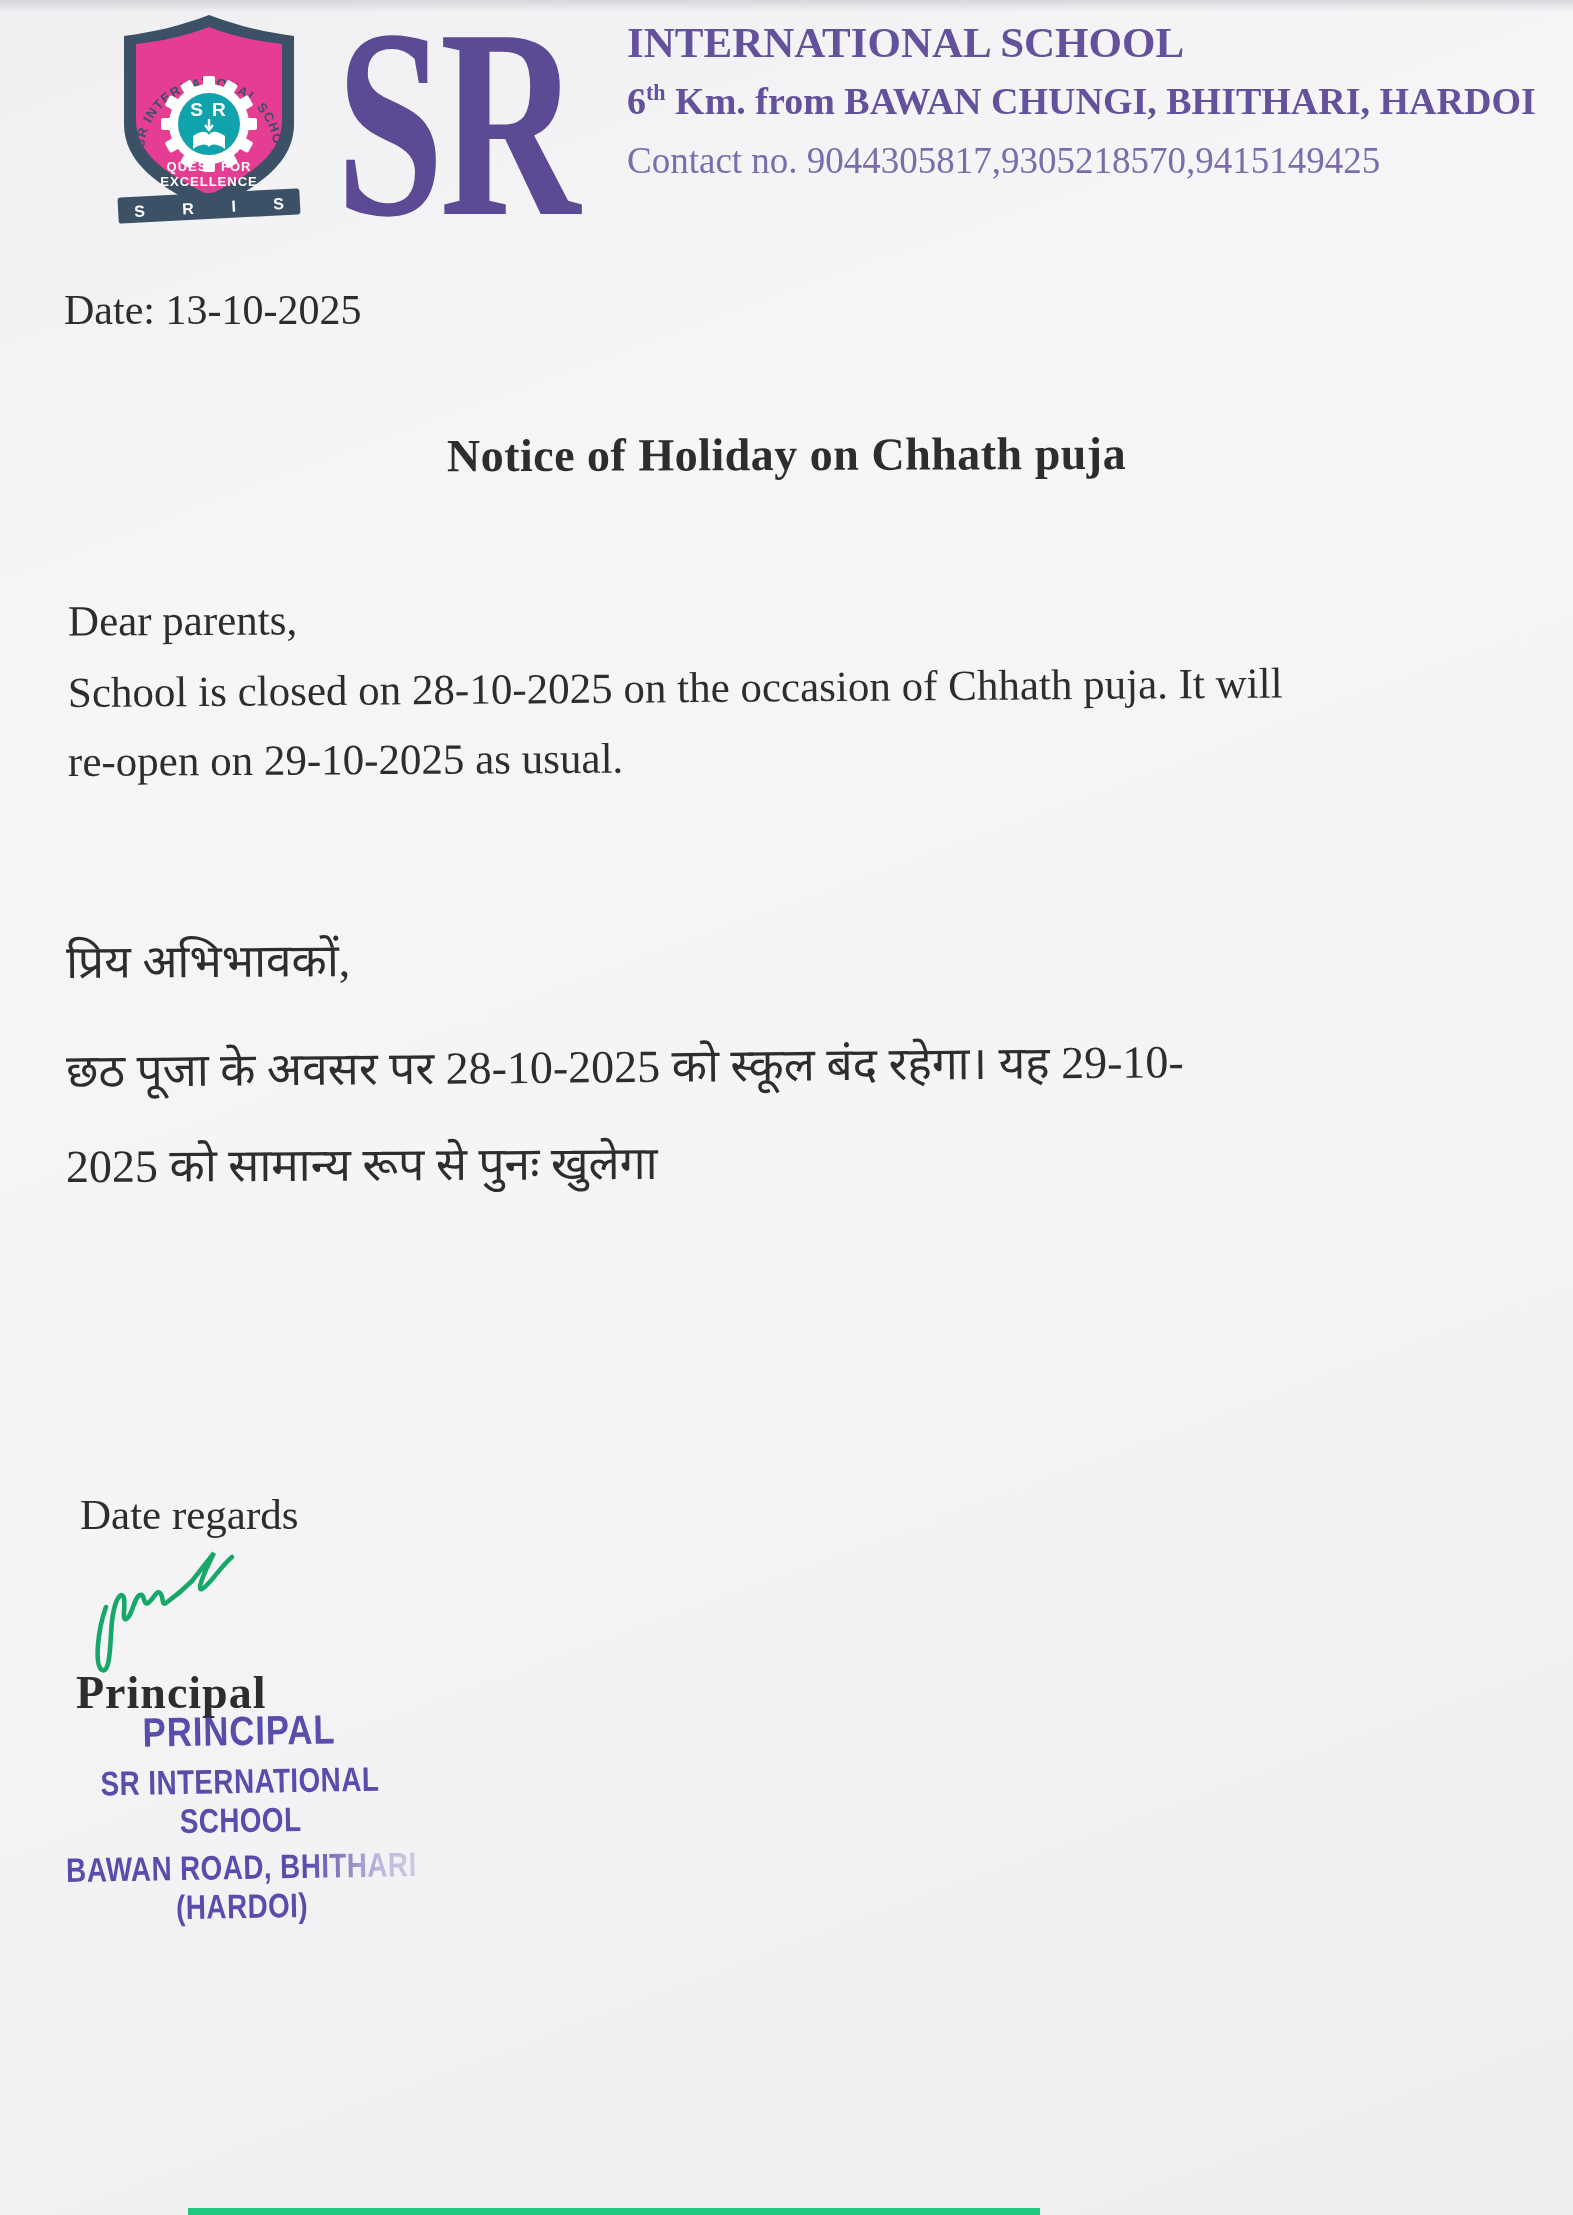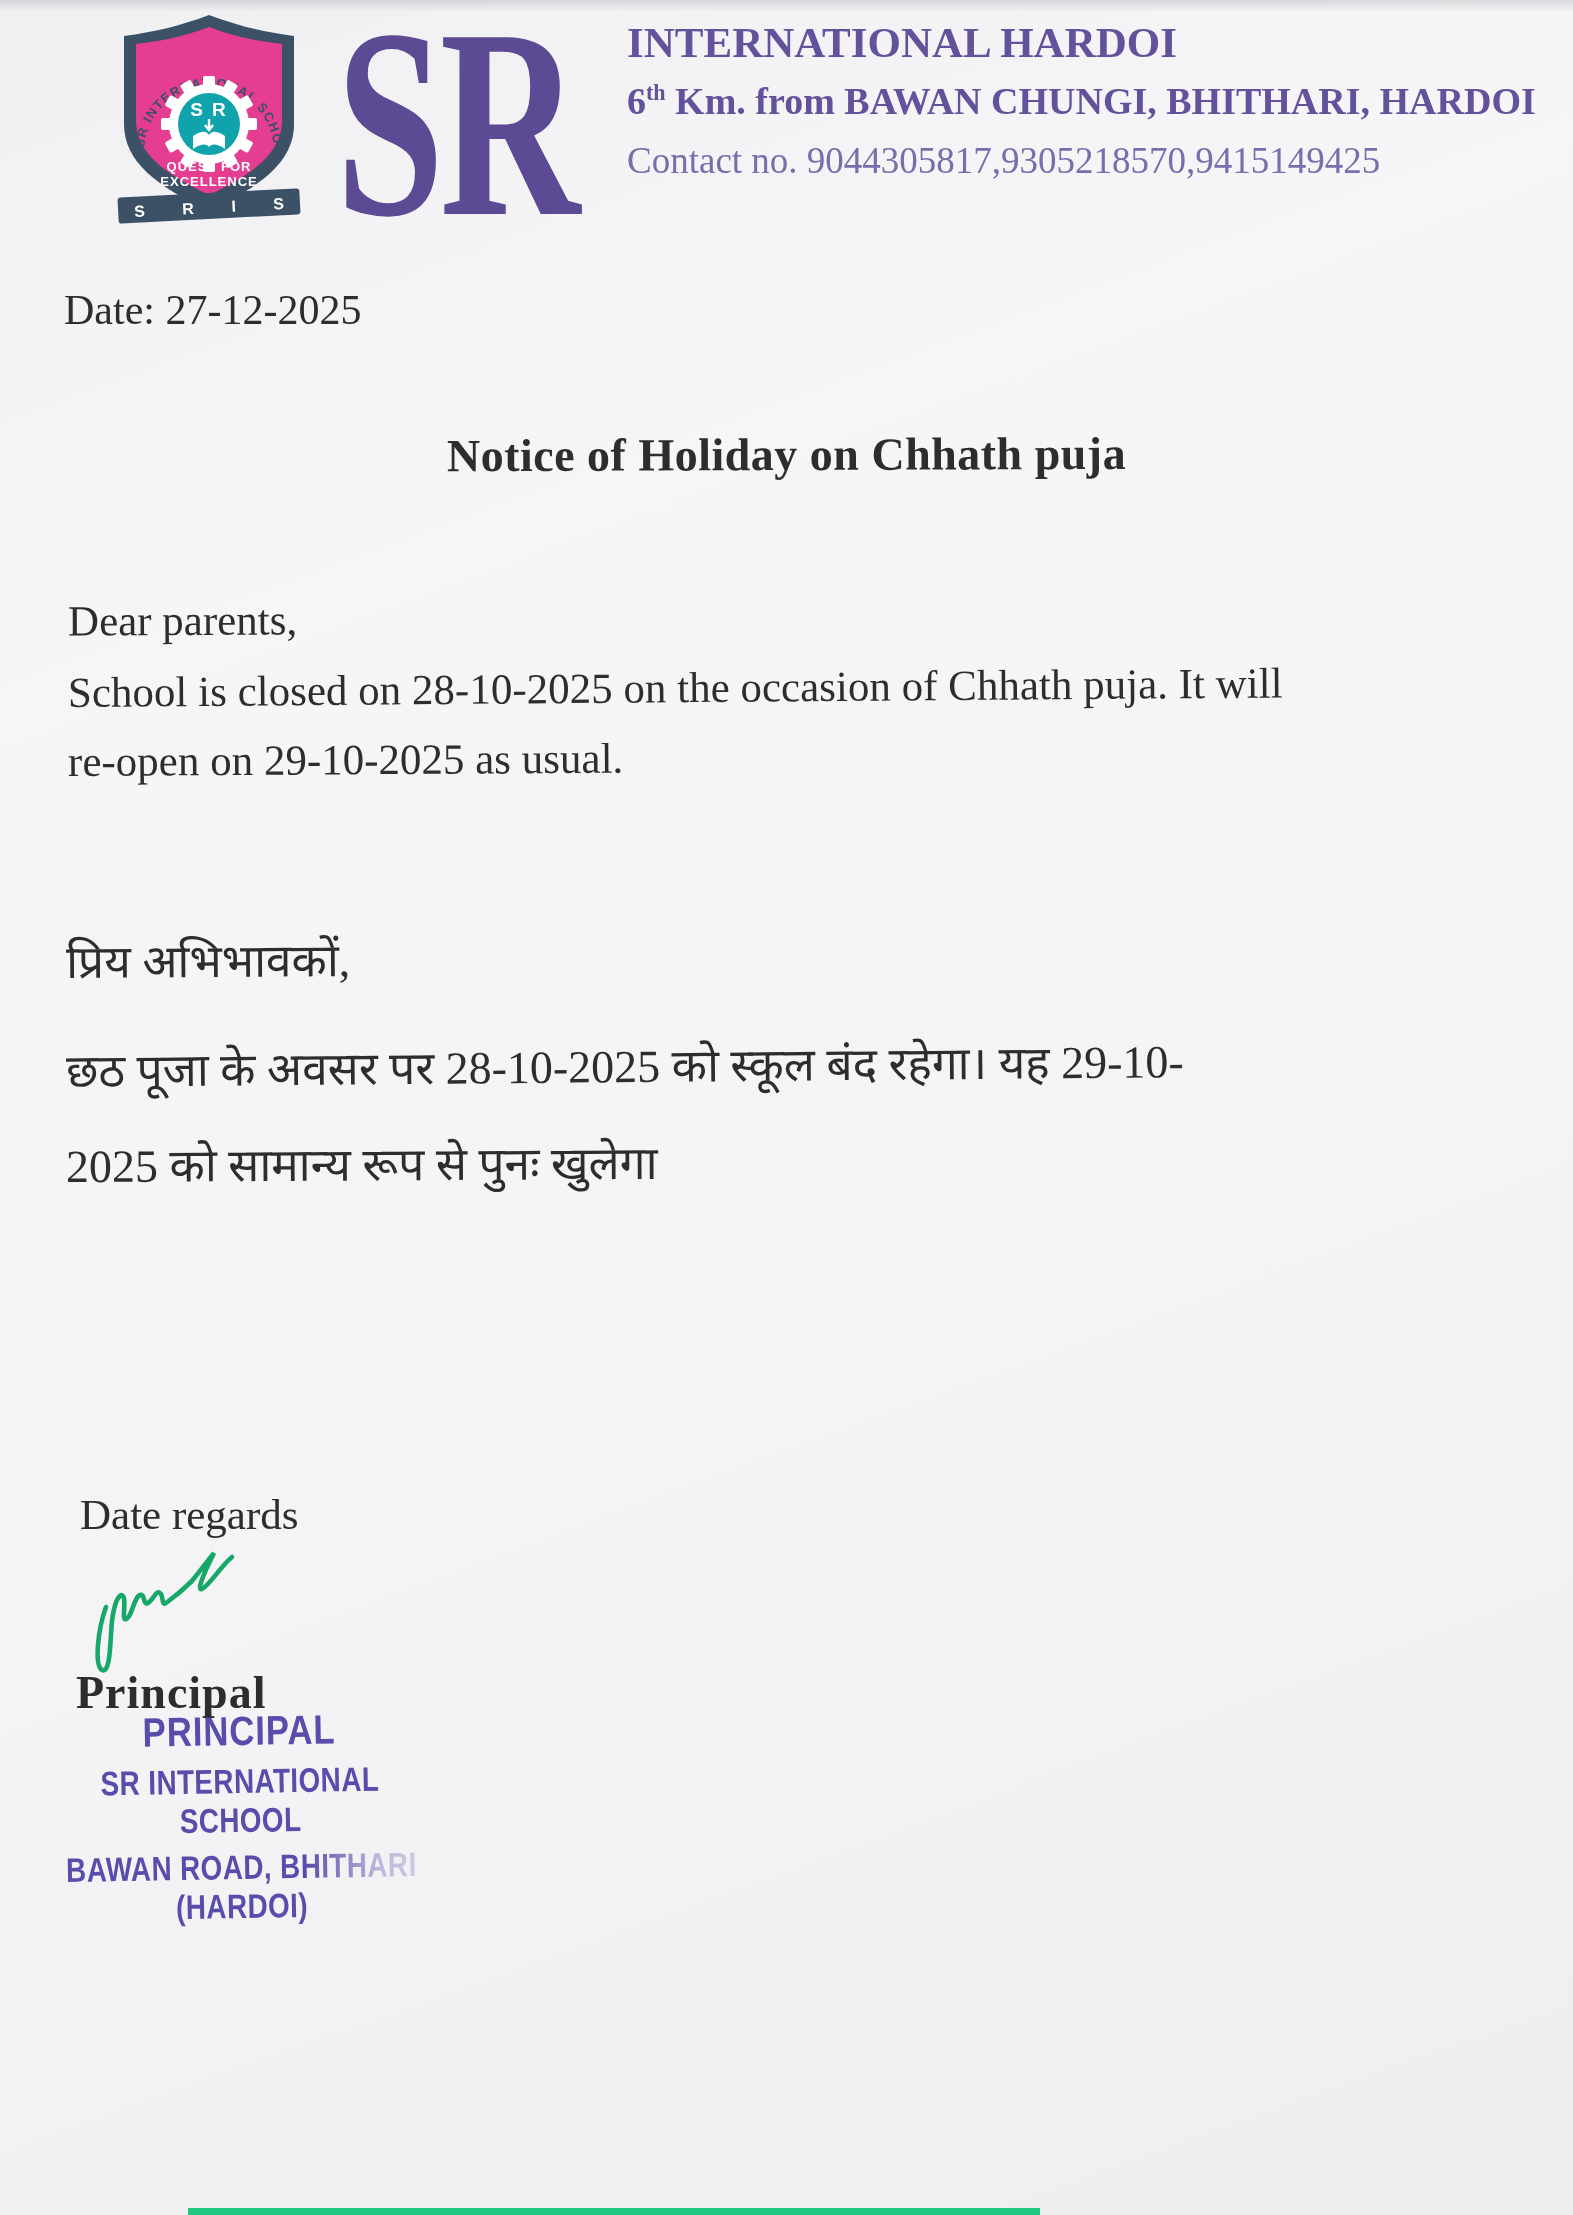--- a/index.html
+++ b/index.html
@@ -103,26 +103,26 @@
     <text x="111" y="174" text-anchor="middle" font-size="13" font-weight="bold" fill="#ffffff" letter-spacing="1" font-family="Liberation Sans, sans-serif">EXCELLENCE</text>
     <g transform="rotate(-3 111 194)">
       <rect x="20" y="181" width="182" height="26" rx="3" fill="#3c5066"></rect>
       <text x="111" y="201" text-anchor="middle" font-size="16" font-weight="bold" fill="#ffffff" textLength="150" lengthAdjust="spacing" font-family="Liberation Sans, sans-serif">S R I S</text>
     </g>
   </svg>
 
   <div class="monogram">SR</div>
 
   <div class="head-text">
-    <div class="school-name">INTERNATIONAL HARDOI</div>
+    <div class="school-name">INTERNATIONAL SCHOOL</div>
     <div class="address"><span>6</span><sup>th</sup><span> Km. from BAWAN CHUNGI, BHITHARI, HARDOI</span></div>
     <div class="contact">Contact no. 9044305817,9305218570,9415149425</div>
   </div>
 
-  <div class="date">Date: 27-12-2025</div>
+  <div class="date">Date: 13-10-2025</div>
 
   <h1 class="title">Notice of Holiday on Chhath puja</h1>
 
   <div class="en-salutation">Dear parents,</div>
   <div class="en-line1">School is closed on 28-10-2025 on the occasion of Chhath puja. It will</div>
   <div class="en-line2">re-open on 29-10-2025 as usual.</div>
 
   <div class="hi-salutation hindi">प्रिय अभिभावकों,</div>
   <div class="hi-line1 hindi">छठ पूजा के अवसर पर 28-10-2025 को स्कूल बंद रहेगा। यह 29-10-</div>
   <div class="hi-line2 hindi">2025 को सामान्य रूप से पुनः खुलेगा</div>

